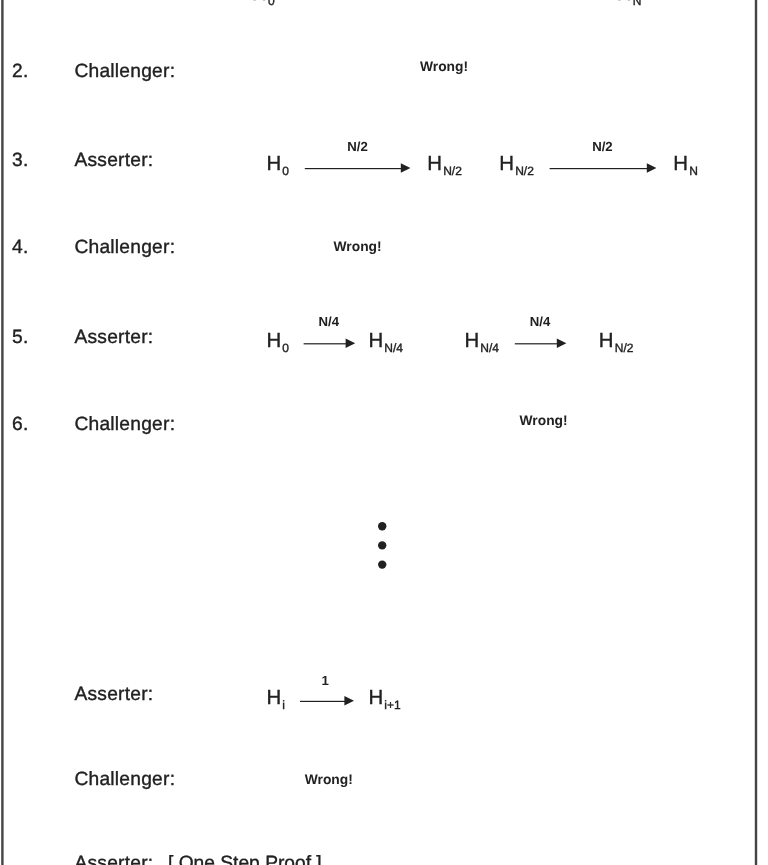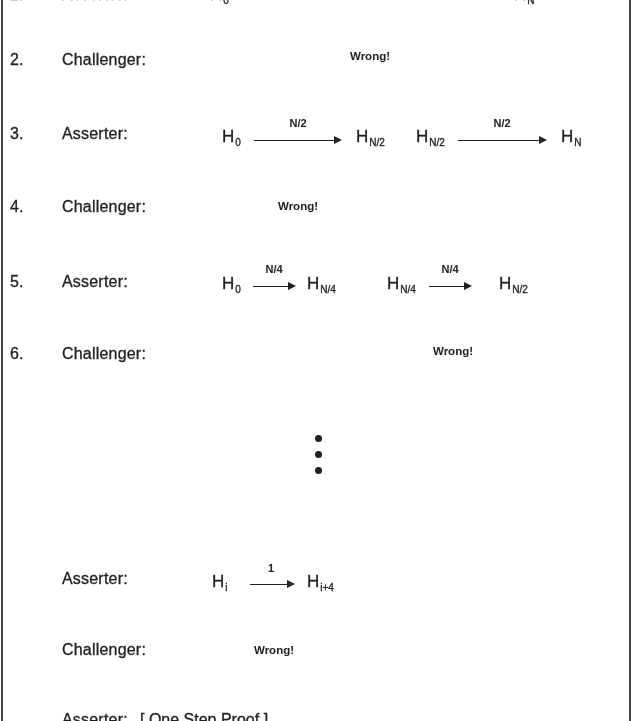--- a/index.html
+++ b/index.html
@@ -99,27 +99,27 @@
   <span class="num" style="left:10px;top:345px">6.</span>
   <span class="role" style="left:62px;top:345px">Challenger:</span>
 
   <div>
     <div class="dot" style="left:315px;top:435px"></div>
     <div class="dot" style="left:315px;top:451px"></div>
     <div class="dot" style="left:315px;top:467px"></div>
   </div>
 
   <span class="role" style="left:62px;top:570px">Asserter:</span>
-  <span class="htok" style="left:212px;top:572px"><span>H</span><span class="hsub">i</span></span>
+  <span class="htok" style="left:222px;top:572px"><span>H</span><span class="hsub">i</span></span>
   <div class="harrow" style="left:250px;top:579px;width:45px">
       <i class="shaft"></i>
       <i class="head"></i>
     </div>
   <span class="albl" style="left:271px;top:562px">1</span>
-  <span class="htok" style="left:307px;top:572px"><span>H</span><span class="hsub">i+4</span></span>
+  <span class="htok" style="left:307px;top:572px"><span>H</span><span class="hsub">i+1</span></span>
 
   <div class="varrow" style="left:266px;top:594px;height:44px">
       <i class="vhead"></i>
       <i class="vshaft"></i>
     </div>
   <span class="wlbl" style="left:274px;top:644px">Wrong!</span>
   <span class="role" style="left:62px;top:641px">Challenger:</span>
 
   <span class="role" style="left:62px;top:711px">Asserter:</span>
   <span class="proof" style="left:140px;top:711px">[ One Step Proof ]</span>

